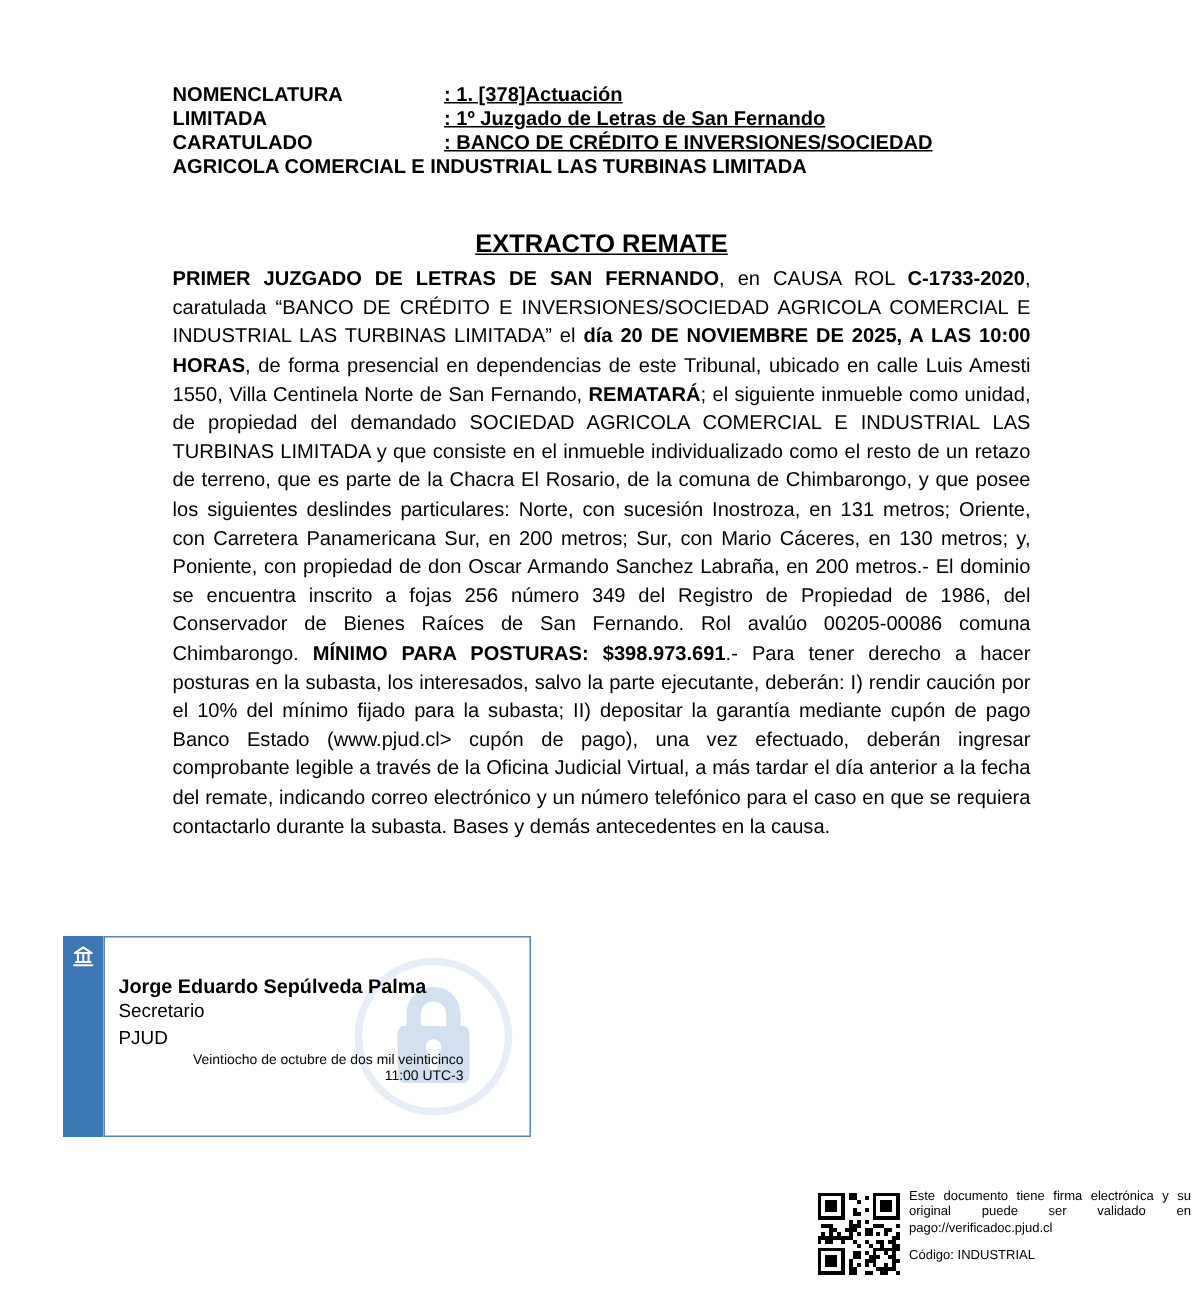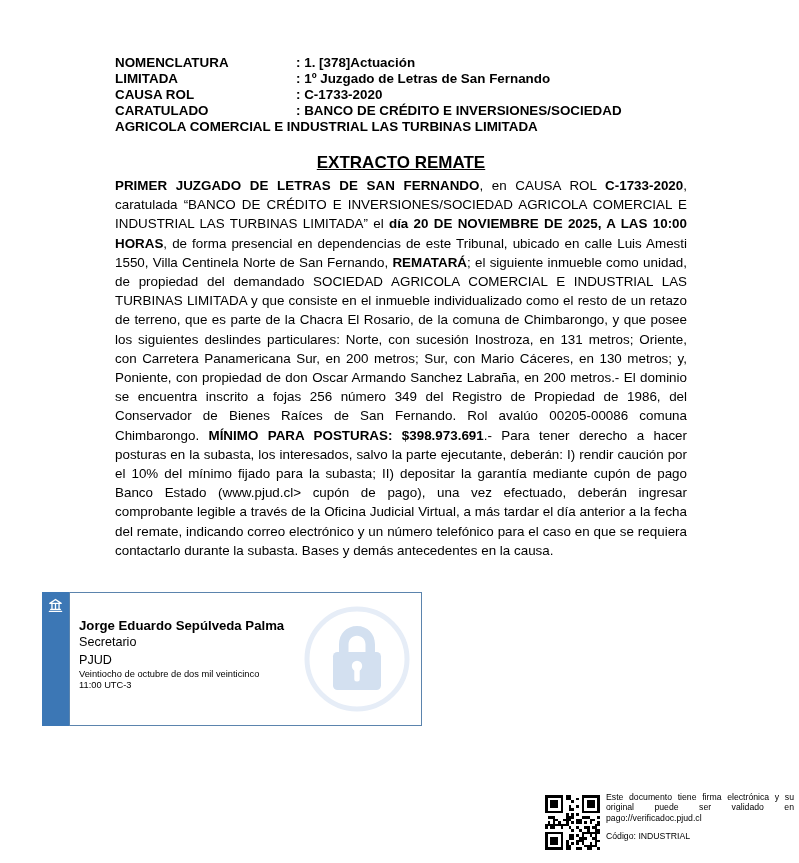--- a/index.html
+++ b/index.html
@@ -13,54 +13,54 @@
   }
   .page { position: absolute; inset: 0; background: #ffffff; }
 
   
   .doc-header {
     position: absolute; left: 115px; top: 55px; width: 572px;
     font-weight: bold; font-size: 13.4px; line-height: 16px;
   }
   .hdr-row { display: flex; }
   .hdr-label { width: 181px; flex: 0 0 181px; }
-  .hdr-value { flex: 1; }
+  .hdr-value { flex: 1; text-decoration: underline; }
 
   
   .doc-title {
     position: absolute; left: 115px; top: 153px; width: 572px;
     text-align: center; font-weight: bold; font-size: 17px;
     text-decoration: underline;
   }
 
   
   .doc-body {
     position: absolute; left: 115px; top: 176px; width: 572px;
     font-size: 13.4px; line-height: 19.2px;
     text-align: justify;
   }
   .doc-body b { font-weight: bold; }
 
   
-  .sig-block { position: absolute; left: 42px; top: 592px; width: 380px; height: 134px; }
+  .sig-block { position: absolute; left: 42px; top: 624px; width: 312px; height: 134px; }
   .sig-bar {
     position: absolute; left: 0; top: 0; width: 27px; height: 134px;
     background: #3c77b5;
   }
   .sig-bar svg { position: absolute; left: 5px; top: 5px; }
   .sig-card {
     position: absolute; left: 27px; top: 0; right: 0; bottom: 0;
     background: #ffffff; border: 1px solid #5b84ad; box-sizing: border-box;
     overflow: hidden;
   }
   .sig-watermark { position: absolute; right: 10px; top: 12px; width: 108px; height: 108px; }
   .sig-text { position: absolute; left: 9px; top: 24px; width: 230px; }
   .sig-name { font-weight: bold; font-size: 13.2px; line-height: 17px; }
   .sig-role, .sig-org { font-size: 12.6px; line-height: 17.5px; }
-  .sig-date, .sig-time { font-size: 9.3px; line-height: 10.8px; }
+  .sig-date, .sig-time { font-size: 9.3px; line-height: 10.8px; text-align: right; }
 
   
   .verify-block { position: absolute; left: 545px; top: 792px; width: 250px; }
   .qr { position: absolute; left: 0; top: 3px; width: 55px; height: 55px; }
   .verify-text {
     margin-left: 61px; font-size: 8.7px; line-height: 10.3px;
     text-align: justify; width: 188px;
   }
   .verify-code { margin-left: 61px; margin-top: 8px; font-size: 8.7px; }
 </style>
@@ -70,24 +70,20 @@
 <div class="page">
 
   <div class="doc-header">
     <div class="hdr-row">
       <span class="hdr-label">NOMENCLATURA</span>
       <span class="hdr-value">: 1. [378]Actuación</span>
     </div>
     <div class="hdr-row">
       <span class="hdr-label">LIMITADA</span>
       <span class="hdr-value">: 1º Juzgado de Letras de San Fernando</span>
-    </div>
-    <div class="hdr-row">
-      <span class="hdr-label">CAUSA ROL</span>
-      <span class="hdr-value">: C-1733-2020</span>
     </div>
     <div class="hdr-row">
       <span class="hdr-label">CARATULADO</span>
       <span class="hdr-value">: BANCO DE CRÉDITO E INVERSIONES/SOCIEDAD</span>
     </div>
     <div>AGRICOLA COMERCIAL E INDUSTRIAL LAS TURBINAS LIMITADA</div>
   </div>
 
   <div class="doc-title">EXTRACTO REMATE</div>
 

